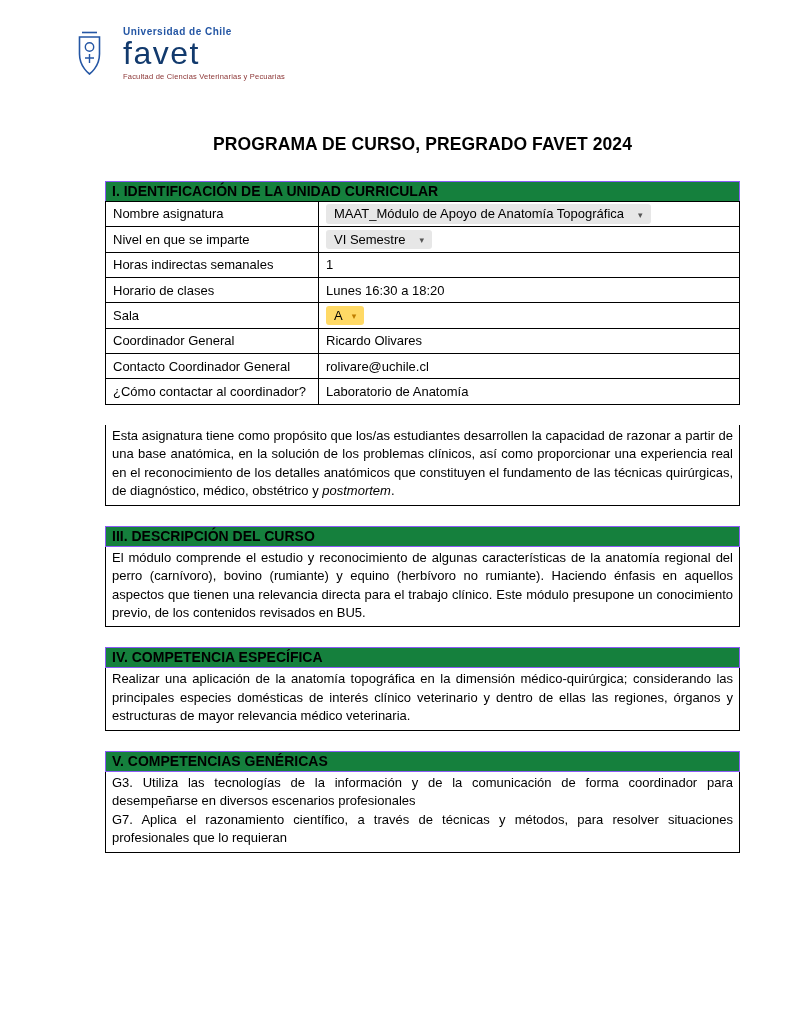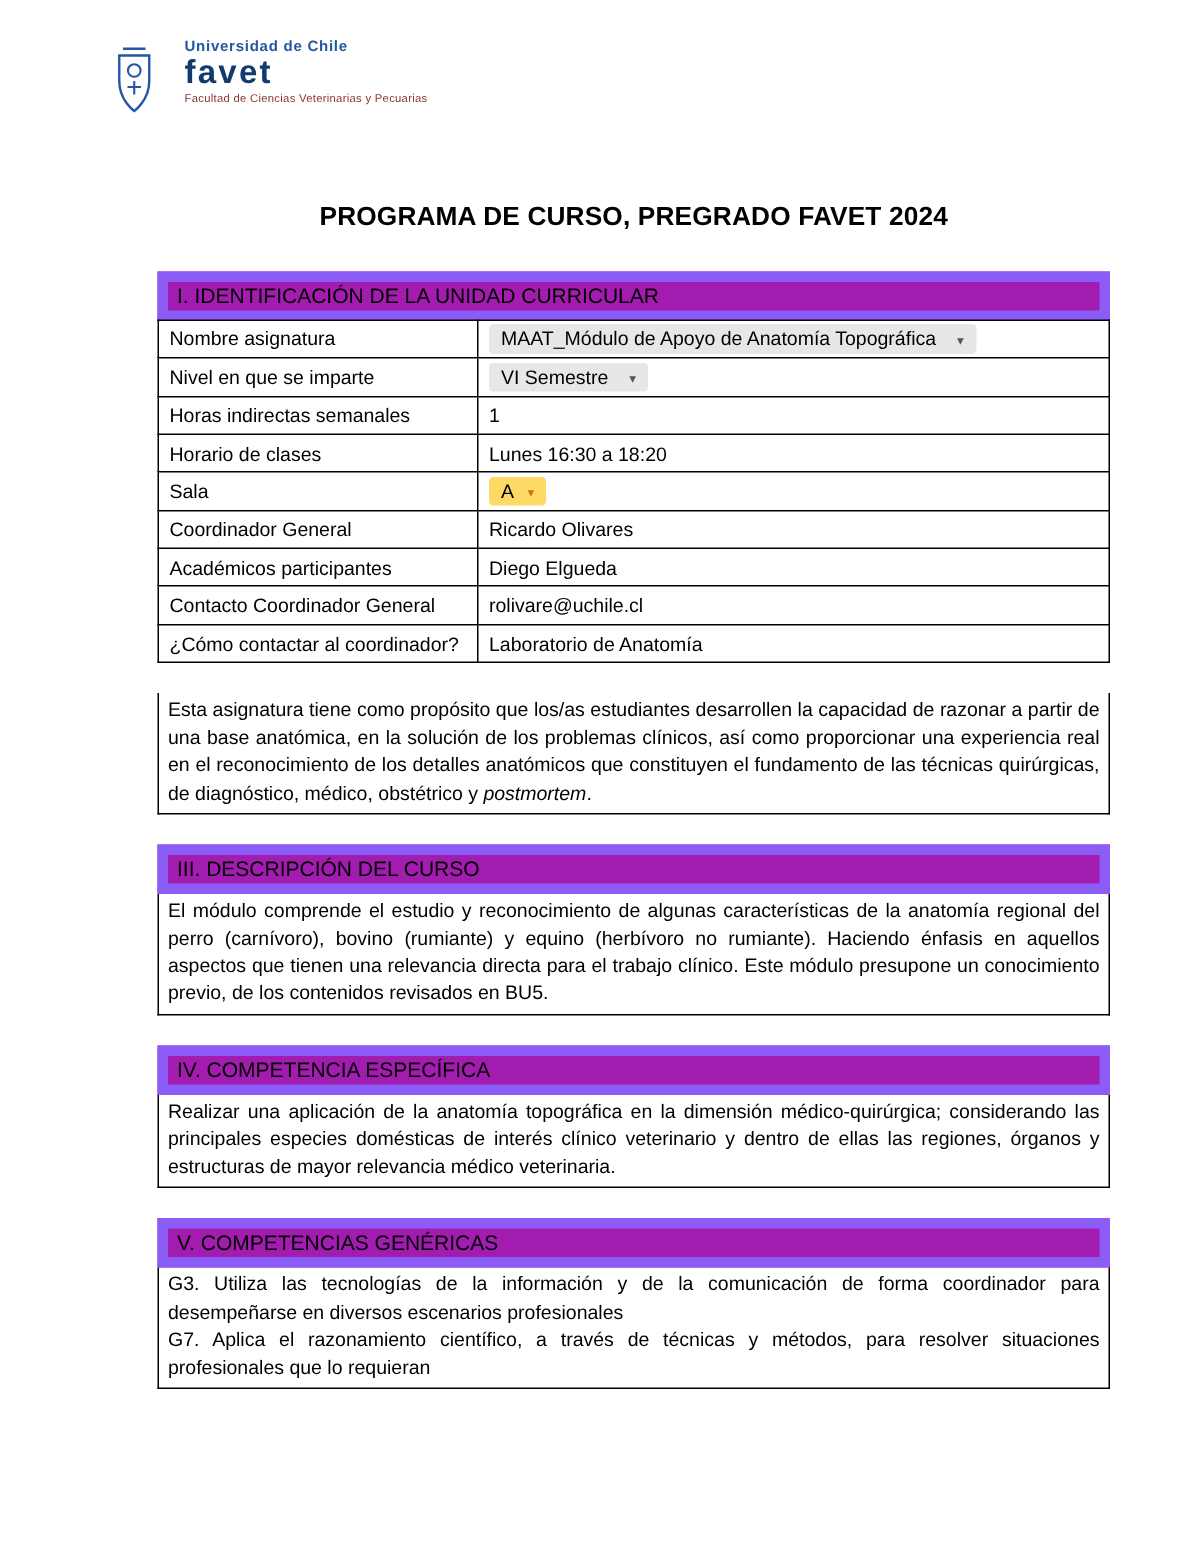--- a/index.html
+++ b/index.html
@@ -6,30 +6,30 @@
   html, body { margin: 0; padding: 0; background: #ffffff; }
   .page {
     width: 800px; height: 1035px; position: relative; overflow: hidden;
     background: #ffffff; color: #000;
     font-family: "Liberation Sans", sans-serif;
   }
   
   .logo-block { position: absolute; top: 26px; left: 76px; display: flex; align-items: flex-start; gap: 20px; }
   .crest { width: 27px; height: 52px; margin-top: 4px; flex: 0 0 auto; }
   .logo-univ { font-size: 10px; font-weight: bold; color: #2456a4; letter-spacing: 0.5px; }
-  .logo-brand { font-size: 22px; font-weight: bold; color: #123a6d; line-height: 1.02; letter-spacing: 1.5px; }
+  .logo-brand { font-size: 32px; font-weight: normal; color: #123a6d; line-height: 1.02; letter-spacing: 1.5px; }
   .logo-faculty { font-size: 7.5px; color: #8b3434; margin-top: 2px; letter-spacing: 0.2px; }
   
   .content { padding: 122px 60px 16px 105px; }
   .doc-title { text-align: center; font-size: 17.5px; font-weight: bold; letter-spacing: 0.1px; }
   .section { margin-top: 20px; }
   .section.first { margin-top: 26px; }
   .section-header {
-    border: 7px solid #8b5cf6; background: #a21caf;
-    font-weight: normal; font-size: 14px; padding: 1px 6px 2px;
+    border: 1px solid #8b5cf6; background: #15803d;
+    font-weight: bold; font-size: 14px; padding: 1px 6px 2px;
   }
   .section-body {
     border: 1px solid #000; border-top: none;
     font-size: 13px; line-height: 1.42; text-align: justify;
     padding: 2px 6px 4px;
   }
   .section-body p { margin: 0; }
   .italic { font-style: italic; }
   
   .id-table { width: 100%; border-collapse: collapse; table-layout: fixed; margin-top: -1px; }
@@ -107,24 +107,20 @@
                   <span>A</span>
                   <span class="caret">▾</span>
                 </span></td>
   </tr>
 
   <tr>
     <td class="label-cell">Coordinador General</td>
     <td class="value-cell"><span>Ricardo Olivares</span></td>
   </tr>
 
-  <tr>
-    <td class="label-cell">Académicos participantes</td>
-    <td class="value-cell"><span>Diego Elgueda</span></td>
-  </tr>
 
   <tr>
     <td class="label-cell">Contacto Coordinador General</td>
     <td class="value-cell"><span>rolivare@uchile.cl</span></td>
   </tr>
 
   <tr>
     <td class="label-cell">¿Cómo contactar al coordinador?</td>
     <td class="value-cell"><span>Laboratorio de Anatomía</span></td>
   </tr>

